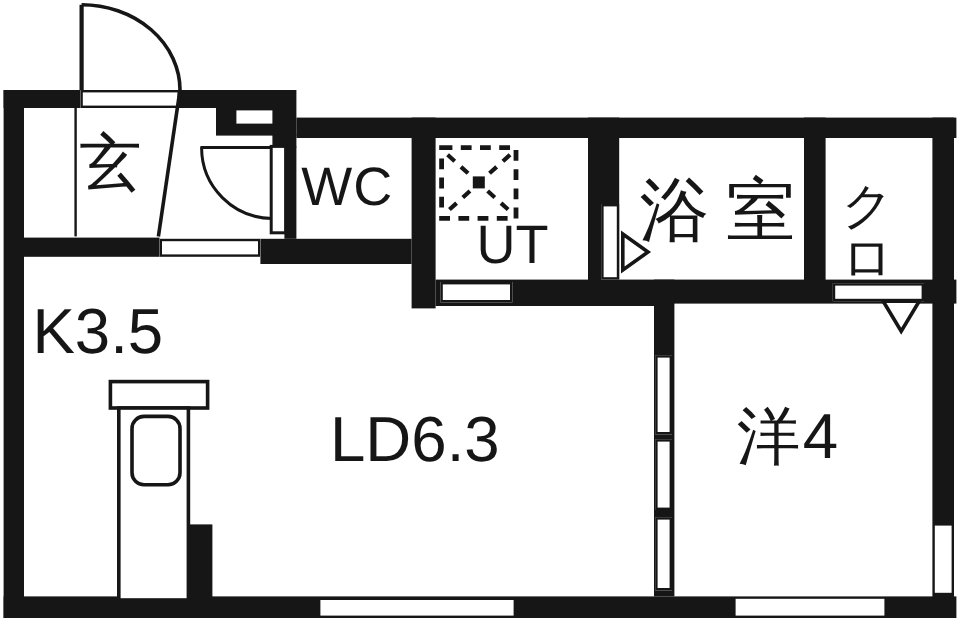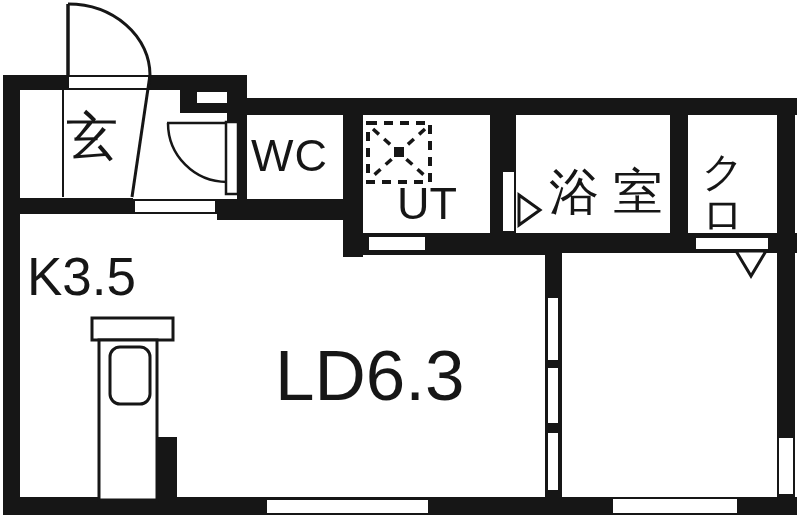--- a/index.html
+++ b/index.html
@@ -74,18 +74,19 @@
     <polygon points="736,251 766,251 751,276" fill="#ffffff" stroke="#161616" stroke-width="3"></polygon>
 
     <rect x="92" y="318" width="81" height="22" fill="#ffffff" stroke="#161616" stroke-width="3"></rect>
     <rect x="99" y="340" width="58" height="160" fill="#ffffff" stroke="#161616" stroke-width="3"></rect>
     <rect x="110" y="347" width="40" height="57" rx="10" fill="#ffffff" stroke="#161616" stroke-width="3"></rect>
   </svg>
 
   <div class="lbl" style="left:66px;top:110px;font-size:52px;">玄</div>
   <div class="lbl" style="left:251px;top:133px;font-size:45px;letter-spacing:1px;">WC</div>
   <div class="lbl" style="left:397px;top:181px;font-size:45px;">UT</div>
-  <div class="lbl" style="left:549px;top:147px;font-size:50px;letter-spacing:14px;margin-top:20px;">浴室</div>
+  <div class="lbl" style="left:533px;top:147px;font-size:58px;letter-spacing:14px;">浴室</div>
   <div class="lbl vert" style="left:702px;top:124px;font-size:42px;letter-spacing:4px;">クロ</div>
   <div class="lbl" style="left:27px;top:250px;font-size:53px;text-align:right;">K3.5</div>
-  <div class="lbl" style="left:275px;top:340px;font-size:71px;">LD6.3</div>
+  <div class="lbl" style="left:275px;top:340px;font-size:53px;">LD6.3</div>
+  <div class="lbl" style="left:614px;top:338px;font-size:53px;letter-spacing:2px;">洋4</div>
 
 </div>
 
 </body></html>

